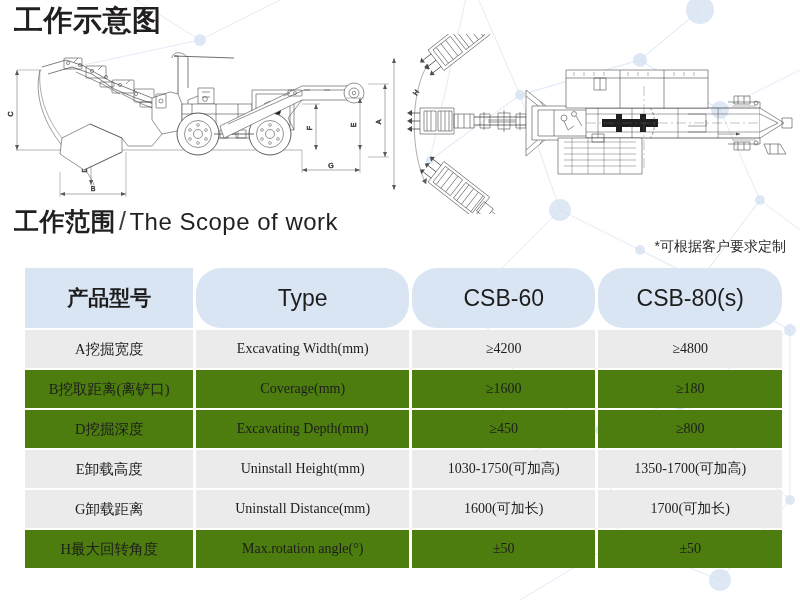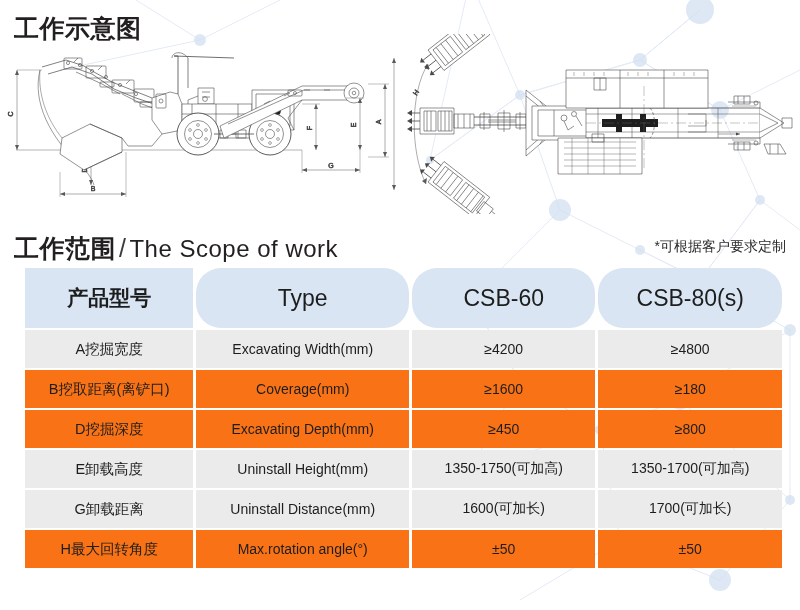--- a/index.html
+++ b/index.html
@@ -24,28 +24,28 @@
   
   .section-title {
     position: absolute;
     z-index: 3;
     color: #221f1f;
     font-weight: bold;
     letter-spacing: 0.5px;
     white-space: nowrap;
   }
   #title-top {
-    left: 14px; top: 13px;
+    left: 14px; top: 5px;
+    font-size: 29px;
+    line-height: 30px;
+  }
+  #title-scope {
+    left: 14px; top: 206px;
     font-size: 25px;
     line-height: 30px;
-  }
-  #title-scope {
-    left: 14px; top: 230px;
-    font-size: 25px;
-    line-height: 36px;
   }
   #title-scope .slash {
     font-weight: normal;
     color: #3b3b3b;
     padding: 0 3px;
   }
   #title-scope .en {
     font-weight: normal;
     font-size: 24px;
     color: #221f1f;
@@ -96,25 +96,25 @@
     height: 60px;
     background: #d9e5f3;
     font-size: 21px;
     font-weight: bold;
   }
   #spec-table thead th.en-head {
     font-weight: normal;
     font-size: 23px;
     border-radius: 25px;
   }
-  #spec-table tbody tr { height: 38px; }
+  #spec-table tbody tr { height: 38px; font-family: Liberation Serif, serif; }
   #spec-table tbody td { height: 33px; font-size: 14px; }
   #spec-table tbody td.label-cn { font-size: 14.5px; }
   #spec-table tbody td.label-en { font-size: 14px; margin-top: 8px; }
-  #spec-table tbody tr.row-blue td { background: #f97316; }
+  #spec-table tbody tr.row-blue td { background: #4d7c0f; }
   #spec-table tbody tr.row-gray td { background: #ebebeb; }
 </style>
 </head>
 <body>
 
 <div id="page">
 
   <svg id="bg-network" viewBox="0 0 800 610" xmlns="http://www.w3.org/2000/svg">
     <g stroke="#e3ebf6" stroke-width="1" fill="none">
       <path d="M470 -20 L520 95 L430 160 L470 -20 Z"></path>
@@ -462,21 +462,21 @@
       </tr>
       <tr class="row-blue">
         <td class="label-cn">D挖掘深度</td>
         <td class="label-en">Excavating Depth(mm)</td>
         <td>≥450</td>
         <td>≥800</td>
       </tr>
       <tr class="row-gray">
         <td class="label-cn">E卸载高度</td>
         <td class="label-en">Uninstall Height(mm)</td>
-        <td>1350-1750(可加高)</td>
+        <td>1030-1750(可加高)</td>
         <td>1350-1700(可加高)</td>
       </tr>
       <tr class="row-gray">
         <td class="label-cn">G卸载距离</td>
         <td class="label-en">Uninstall Distance(mm)</td>
         <td>1600(可加长)</td>
         <td>1700(可加长)</td>
       </tr>
       <tr class="row-blue">
         <td class="label-cn">H最大回转角度</td>

